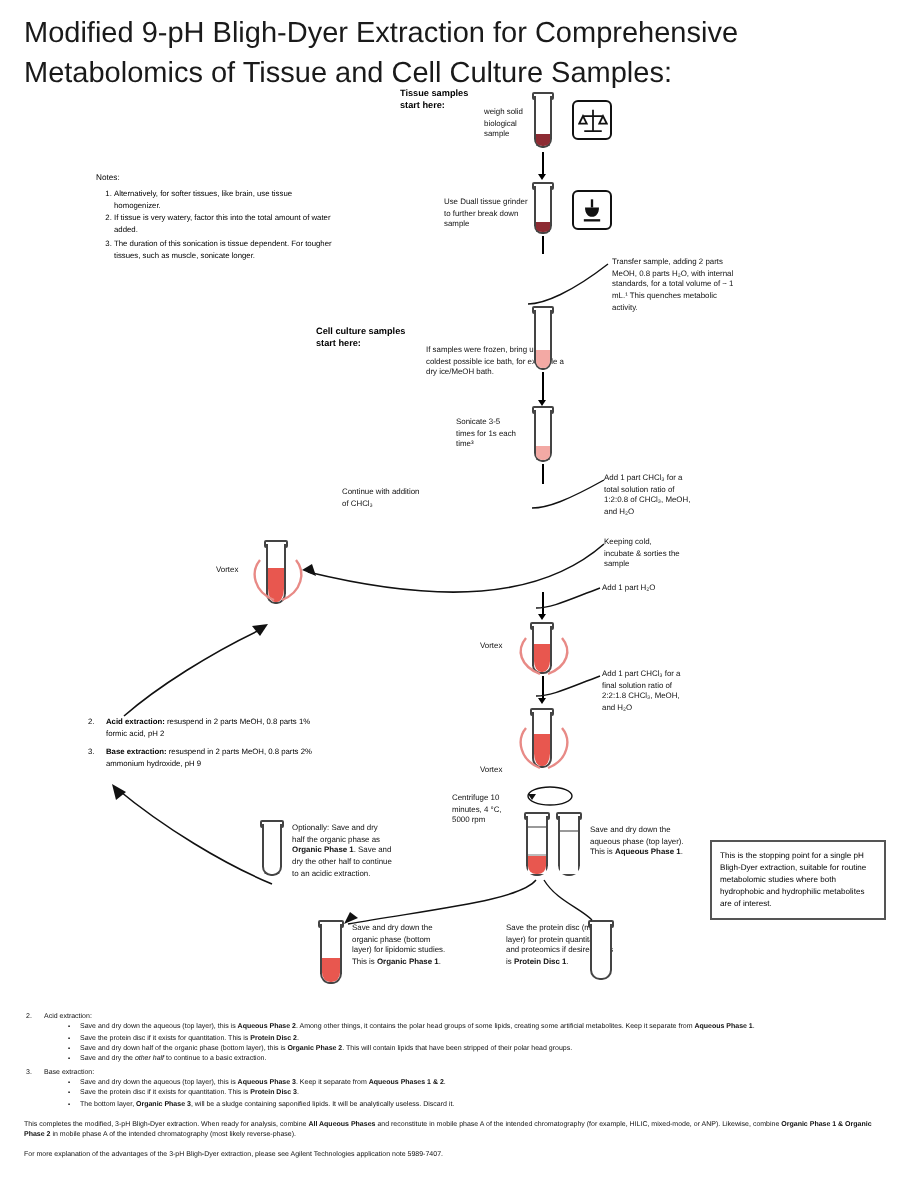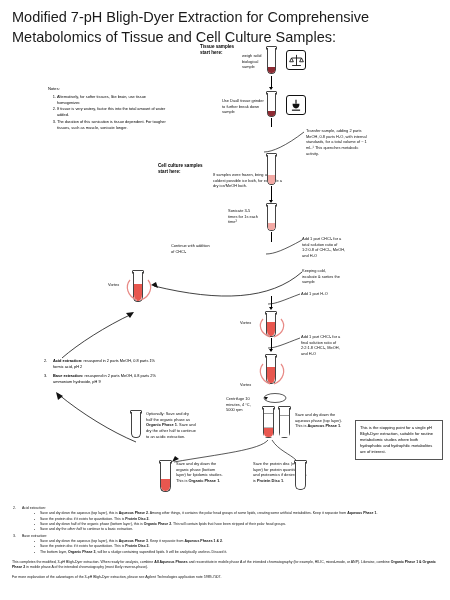--- a/index.html
+++ b/index.html
@@ -78,21 +78,21 @@
   .bottom ul li { position:relative; padding-left:6px; }
   .bottom ul li:before { content:"\25AA"; position:absolute; left:0; font-size:3px; }
   .bottom .sec { position:relative; padding-left:10px; margin-top:1px; }
   .bottom .sec > .n { position:absolute; left:1px; }
   .para { margin-top:5px; }
   b { font-weight:bold; }
 </style>
 </head>
 <body>
 
-<div class="title">Modified 7-pH Bligh-Dyer Extraction for Comprehensive Metabolomics of Tissue and Cell Culture Samples:</div>
+<div class="title">Modified 9-pH Bligh-Dyer Extraction for Comprehensive Metabolomics of Tissue and Cell Culture Samples:</div>
 
 <div class="notes-head">Notes:</div>
 <ol class="notes-list">
   <li>Alternatively, for softer tissues, like brain, use tissue homogenizer.</li>
   <li>If tissue is very watery, factor this into the total amount of water added.</li>
   <li>The duration of this sonication is tissue dependent.  For tougher tissues, such as muscle, sonicate longer.</li>
 </ol>
 
 <div class="hd" style="left:200px; top:44px; width:52px; white-space:pre-line;">Tissue samples
 start here:</div>

